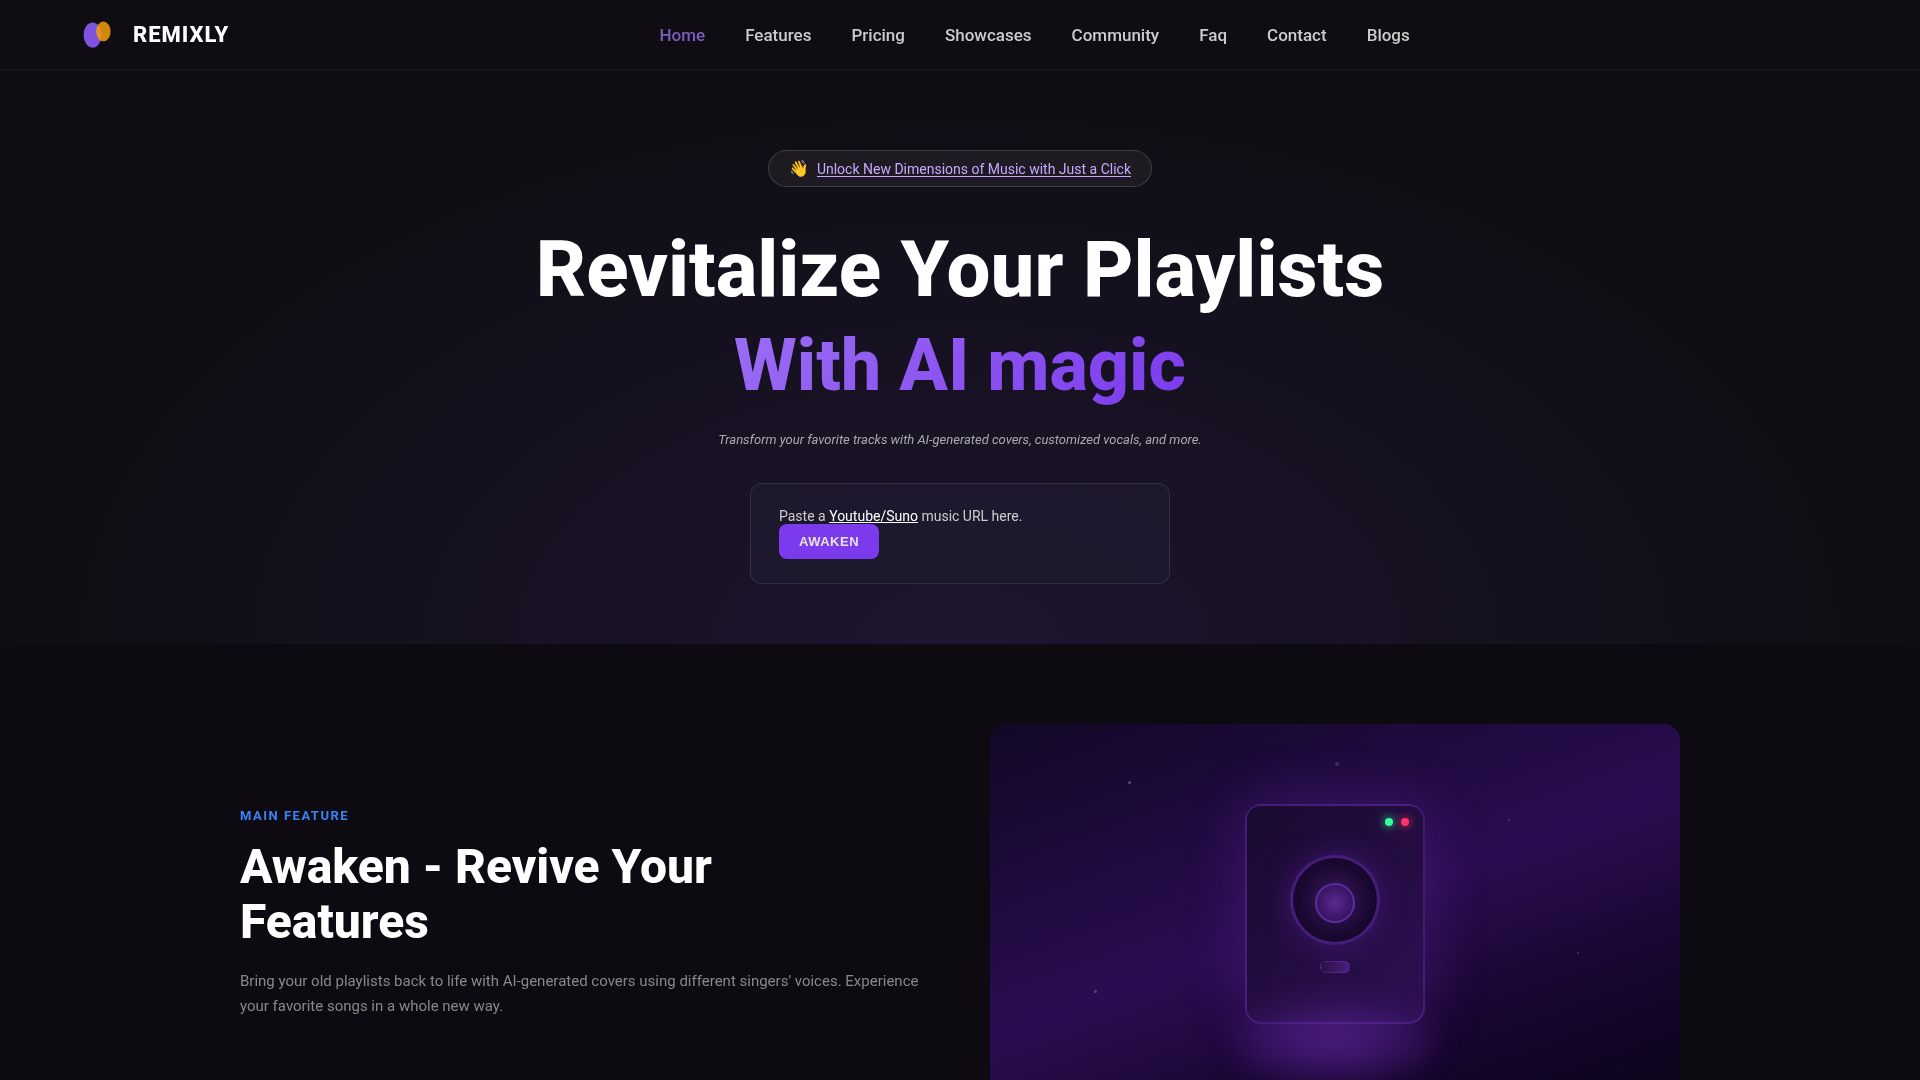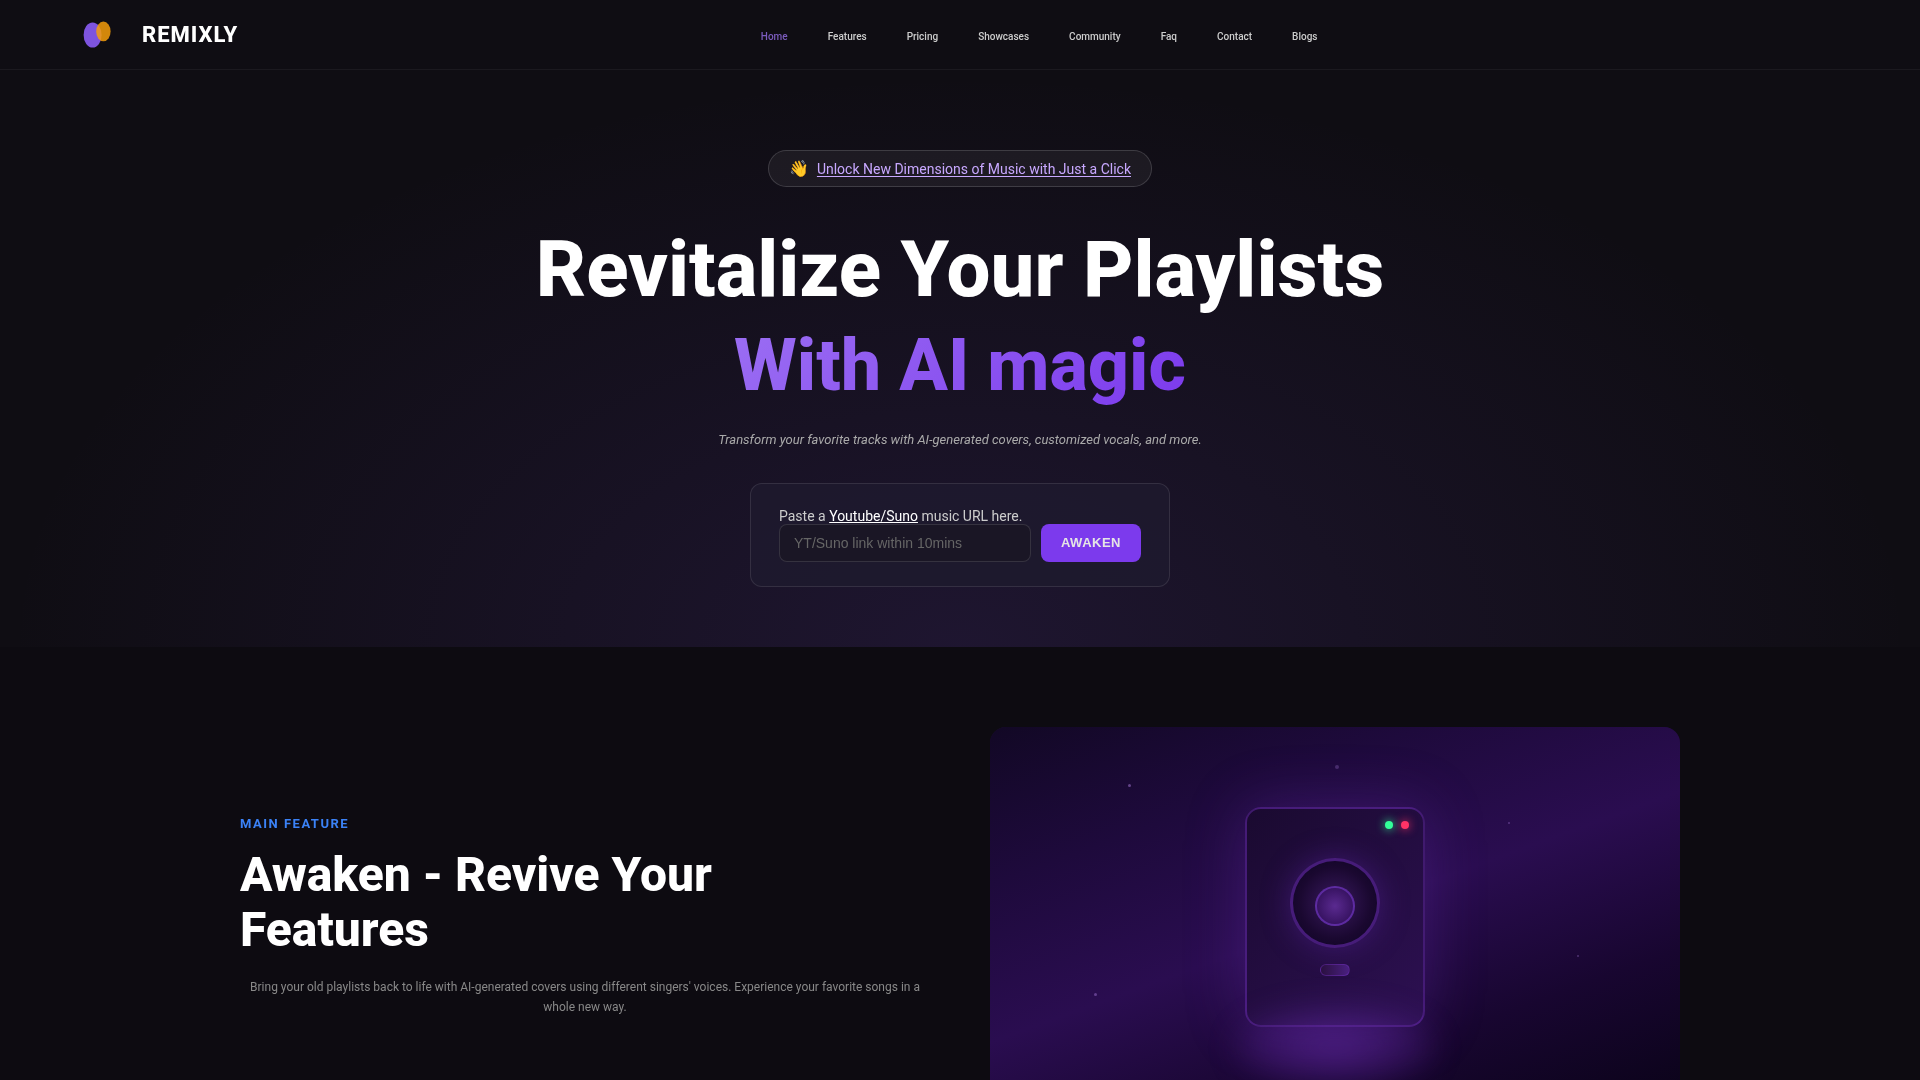--- a/index.html
+++ b/index.html
@@ -27,21 +27,21 @@
       background-color: #0f0d13;
       position: sticky;
       top: 0;
       z-index: 100;
       border-bottom: 1px solid rgba(255,255,255,0.05);
     }
 
     .logo {
       display: flex;
       align-items: center;
-      gap: 26px;
+      gap: 17px;
       text-decoration: none;
     }
 
     .logo-icon {
       width: 36px;
       height: 36px;
     }
 
     .logo-text {
       font-size: 22px;
@@ -52,21 +52,21 @@
 
     .nav-links {
       display: flex;
       align-items: center;
       gap: 40px;
       list-style: none;
     }
 
     .nav-links a {
       text-decoration: none;
-      font-size: 10px;
+      font-size: 17px;
       font-weight: 500;
       color: #cccccc;
       transition: color 0.2s;
     }
 
     .nav-links a.active {
       color: #7c5cbf;
     }
 
     .nav-right {
@@ -214,24 +214,23 @@
 
     .feature-content h2 {
       font-size: 48px;
       font-weight: 800;
       color: #ffffff;
       line-height: 1.15;
       margin-bottom: 20px;
     }
 
     .feature-content p {
-      font-size: 12px;
+      font-size: 15px;
       color: #888;
       line-height: 1.7;
-      text-align: center;
     }
 
     .feature-image {
       border-radius: 16px;
       overflow: hidden;
       width: 100%;
       height: 380px;
       background: linear-gradient(135deg, #1a0a2e 0%, #2d1052 30%, #1a0535 60%, #0d0518 100%);
       position: relative;
       display: flex;
@@ -367,21 +366,20 @@
   <h1 class="hero-title-main">Revitalize Your Playlists</h1>
   <h2 class="hero-title-sub">With AI magic</h2>
 
   <p class="hero-description">Transform your favorite tracks with AI-generated covers, customized vocals, and more.</p>
 
   <div class="url-box">
     <div class="url-box-label">
       <span>Paste a </span><a href="#">Youtube/Suno</a><span> music URL here.</span>
     </div>
     <div class="url-input-row">
-      <input type="text" class="url-input" placeholder="YT/Suno link within 10mins" style="">
       <button class="awaken-btn">AWAKEN</button>
     </div>
   </div>
 </section>
 
 <section class="features-section">
   <div class="features-grid">
     <div class="feature-content">
       <div class="section-label">MAIN FEATURE</div>
       <h2>

